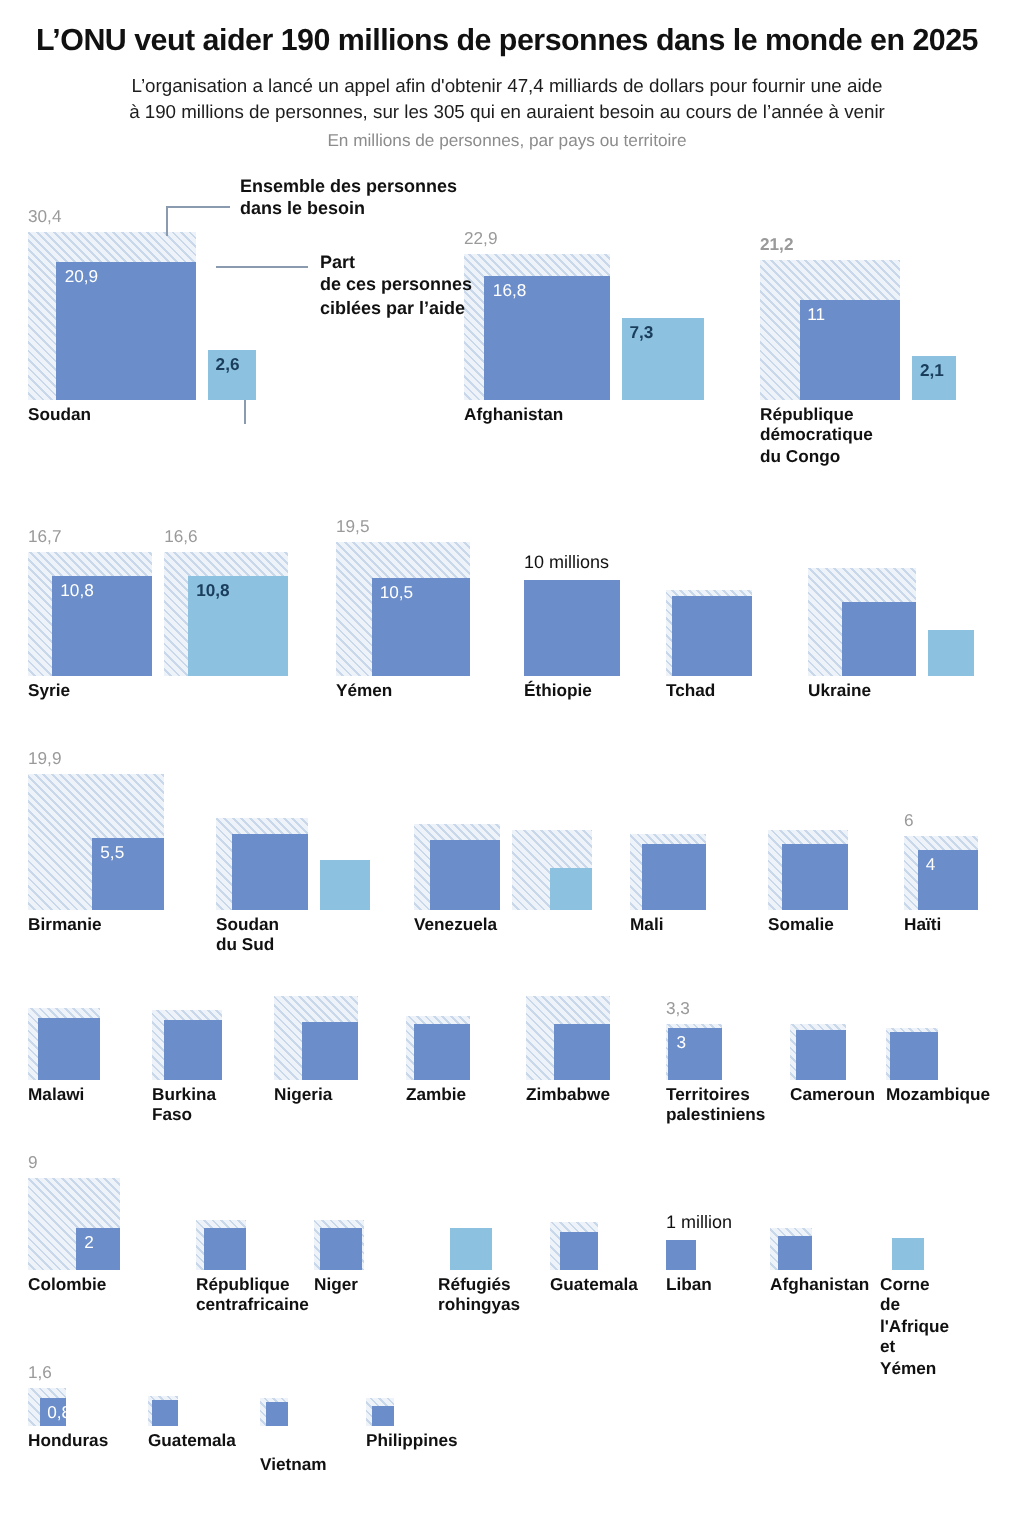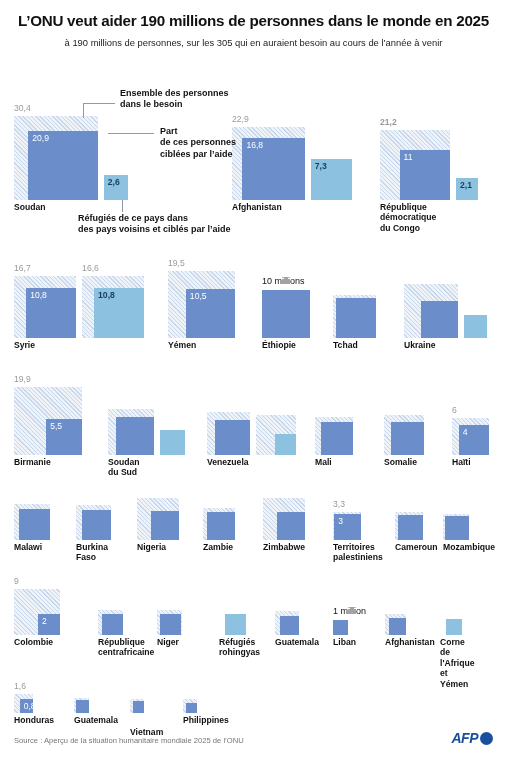--- a/index.html
+++ b/index.html
@@ -93,22 +93,24 @@
   .afp-dot { width:13px; height:13px; border-radius:50%; background:#1a4fa0; }
 </style>
 </head>
 <body>
 
 <div class="infographic">
 
   <div class="header">
     <div class="title">L’ONU veut aider 190 millions de personnes dans le monde en 2025</div>
     <div class="subtitle">
+      <div>L’organisation a lancé un appel afin d'obtenir 47,4 milliards de dollars pour fournir une aide</div>
       <div>à 190 millions de personnes, sur les 305 qui en auraient besoin au cours de l’année à venir</div>
     </div>
+    <div class="unit">En millions de personnes, par pays ou territoire</div>
   </div>
 
   <div id="chart-layer">
       <div class="bars" style="position: absolute; left: 0px; top: 0px;">
         <div class="bar total" style="left: 14px; top: 116.193px; width: 83.807px; height: 83.807px; position: absolute;"></div>
         <div class="val outside" style="position: absolute; left: 14px; top: 104.193px;">30,4</div>
         <div class="bar targeted" style="position: absolute; left: 28.3179px; top: 130.511px; width: 69.4891px; height: 69.4891px;"></div>
         <div class="val on-blue" style="position: absolute; left: 32.3179px; top: 133.511px;">20,9</div>
         <div class="bar refugee" style="position: absolute; left: 103.807px; top: 175.491px; width: 24.5093px; height: 24.5093px;"></div>
         <div class="val on-light" style="position: absolute; left: 107.807px; top: 178.491px;">2,6</div>
@@ -320,25 +322,16 @@
   <div class="anno" style="left:120px; top:88px;">Ensemble des personnes
 dans le besoin</div>
   <div class="leader" style="left:83px; top:103px; width:1px; height:15px;"></div>
   <div class="leader" style="left:83px; top:103px; width:32px; height:1px;"></div>
 
   <div class="anno" style="left:160px; top:126px;">Part
 de ces personnes
 ciblées par l’aide</div>
   <div class="leader" style="left:108px; top:133px; width:46px; height:1px;"></div>
 
-  <div class="anno" style="left:78px; top:213px;">Réfugiés de ce pays dans
-des pays voisins et ciblés par l’aide</div>
   <div class="leader" style="left:122px; top:200px; width:1px; height:12px;"></div>
 
-  <div class="footer">
-    <div class="src">Source : Aperçu de la situation humanitaire mondiale 2025 de l’ONU</div>
-    <div class="afp">
-      <span class="afp-text">AFP</span>
-      <span class="afp-dot"></span>
-    </div>
-  </div>
 
 </div>
 
 </body></html>

